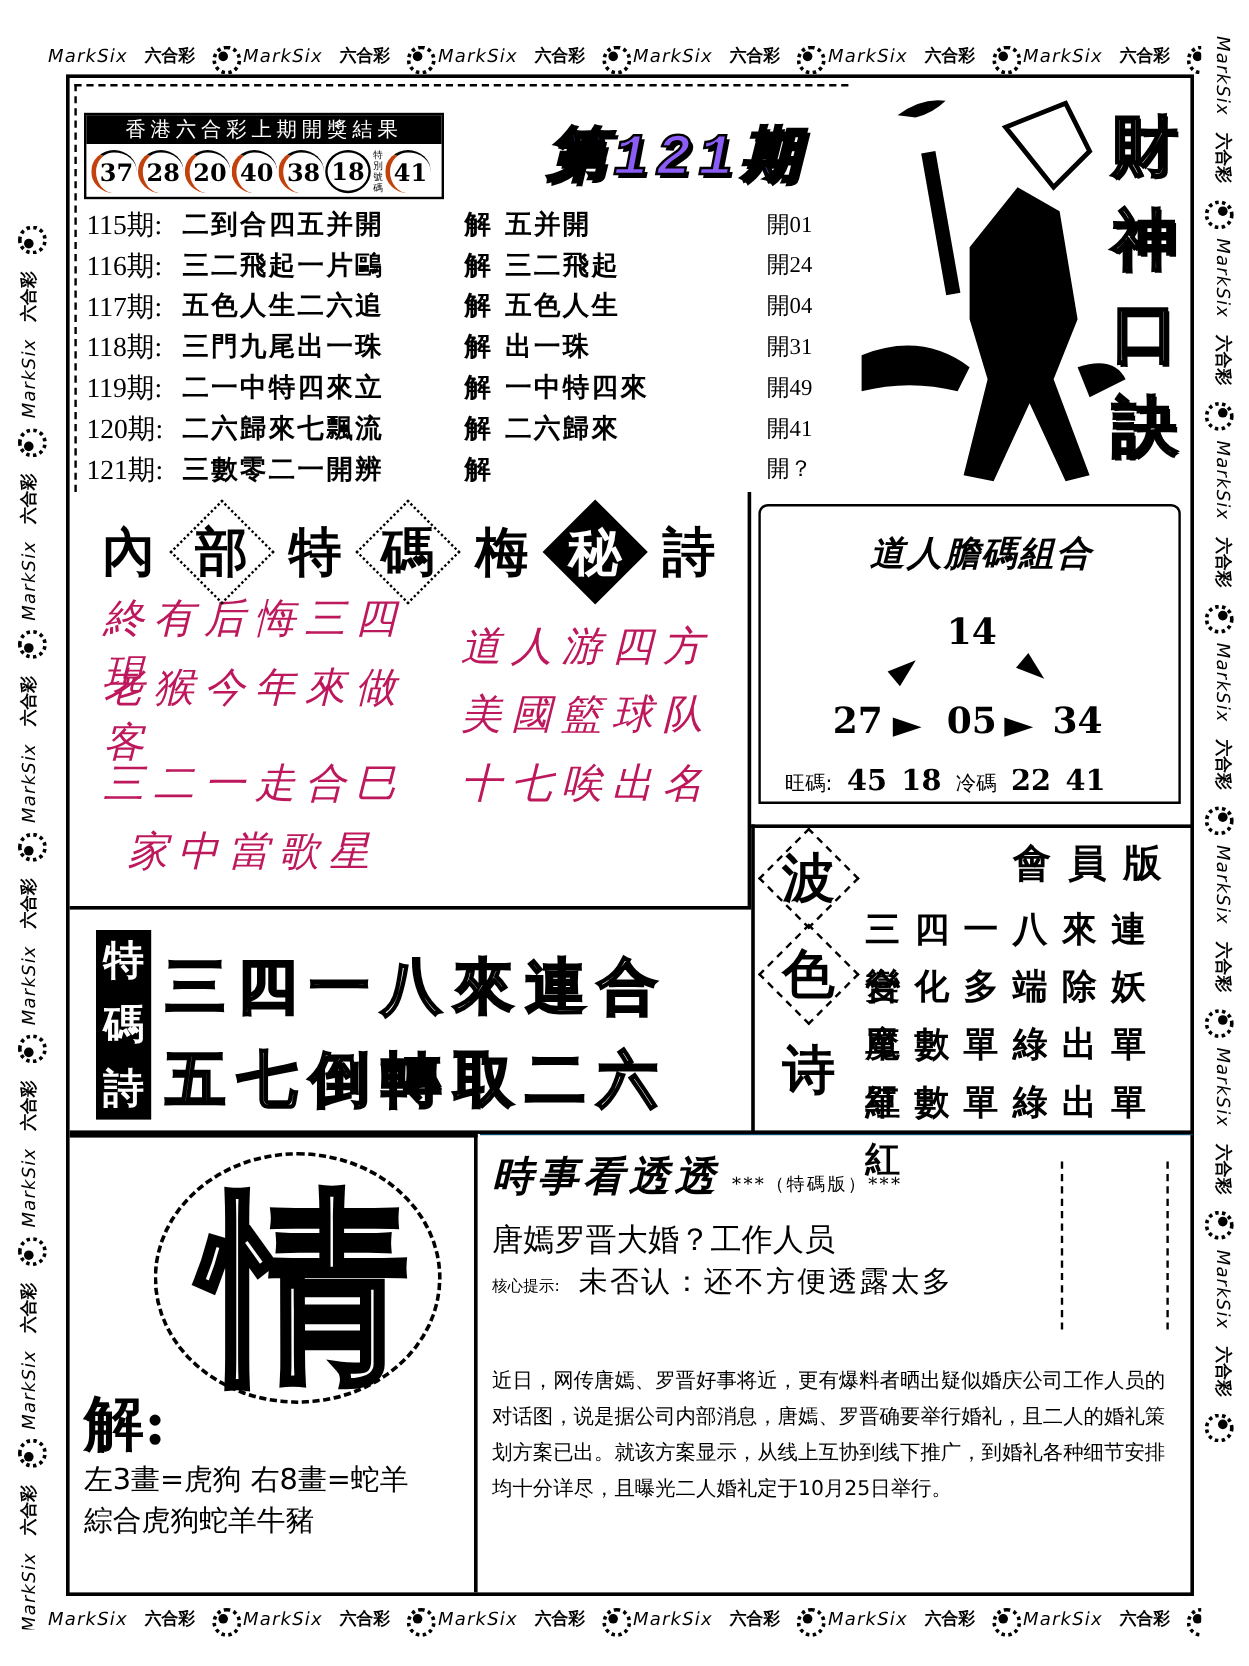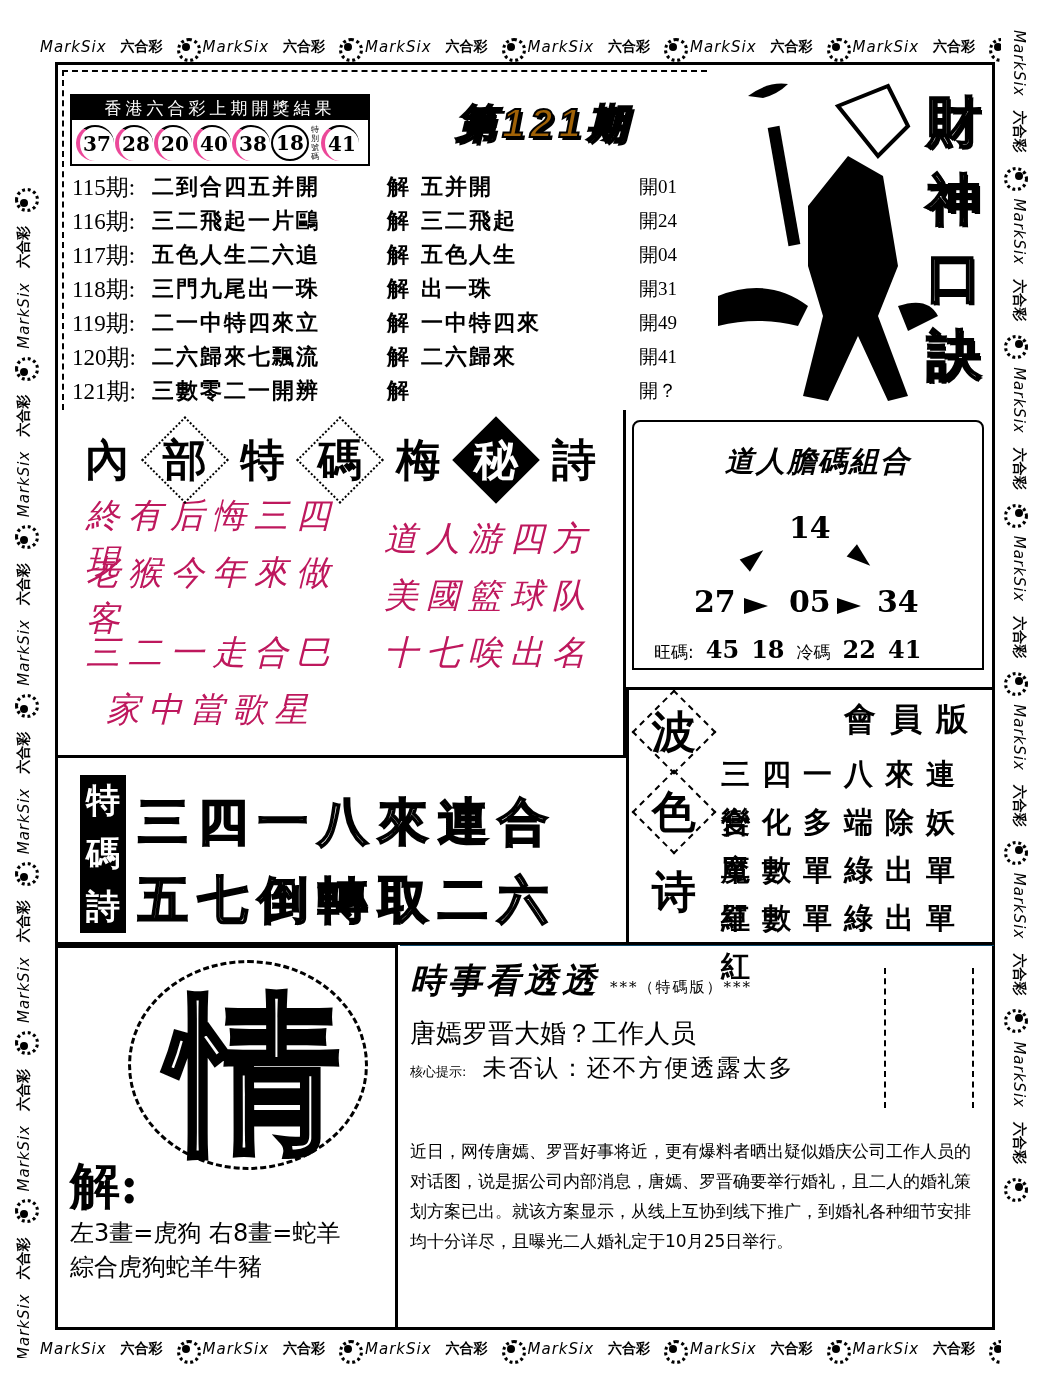--- a/index.html
+++ b/index.html
@@ -23,24 +23,24 @@
   .flower::after { content: ""; position: absolute; left: 0; top: 0; width: 18px; height: 18px; border-radius: 50%; border: 3px dotted #000; }
 
   
   .frame { position: absolute; left: 55px; top: 62px; width: 940px; height: 1268px; border: 3px solid #000; }
 
   
   .results { position: absolute; left: 62px; top: 70px; width: 645px; height: 340px; border-left: 2px dashed #000; border-top: 2px dashed #000; }
   .draw-box { position: absolute; left: 6px; top: 22px; width: 300px; height: 72px; border: 2px solid #000; }
   .draw-title { background: #000; color: #fff; font-family: "DejaVu Sans", sans-serif; font-size: 17px; letter-spacing: 4px; text-align: center; height: 24px; line-height: 24px; }
   .balls { display: flex; align-items: center; padding: 5px 4px; gap: 1px; }
-  .ball { width: 38px; height: 36px; border-radius: 50%; border-left: 4px solid #ec4899; border-top: 2px solid #000; display: flex; align-items: center; justify-content: center; font-weight: bold; font-size: 20px; font-family: "DejaVu Serif", serif; }
+  .ball { width: 38px; height: 36px; border-radius: 50%; border-left: 4px solid #c2410c; border-top: 2px solid #000; display: flex; align-items: center; justify-content: center; font-weight: bold; font-size: 20px; font-family: "DejaVu Serif", serif; }
   .ball.special { border: 2px solid #000; }
   .sp-label { font-size: 8px; line-height: 9px; width: 10px; text-align: center; font-family: "DejaVu Sans", sans-serif; }
-  .issue-title { position: absolute; left: 392px; top: 24px; font-size: 40px; font-weight: bold; font-style: italic; font-family: Liberation Sans, sans-serif; color: #a16207; -webkit-text-stroke: 2px #000; letter-spacing: 6px; text-shadow: 3px 3px 0 #000; }
+  .issue-title { position: absolute; left: 392px; top: 24px; font-size: 49px; font-weight: bold; font-style: italic; font-family: Liberation Mono, monospace; color: #8b5cf6; -webkit-text-stroke: 2px #000; letter-spacing: 6px; text-shadow: 3px 3px 0 #000; }
 
   .history { position: absolute; left: 8px; top: 98px; width: 620px; }
   .hrow { display: flex; height: 34px; align-items: center; font-size: 22px; }
   .hrow .period { width: 80px; font-family: "Liberation Serif", serif; font-size: 23px; }
   .hrow .verse { width: 235px; font-weight: bold; letter-spacing: 2px; }
   .hrow .jie { width: 34px; font-weight: bold; }
   .hrow .ans { width: 218px; font-weight: bold; letter-spacing: 2px; }
   .hrow .open { font-size: 19px; font-family: "Liberation Serif", serif; }
 
   

